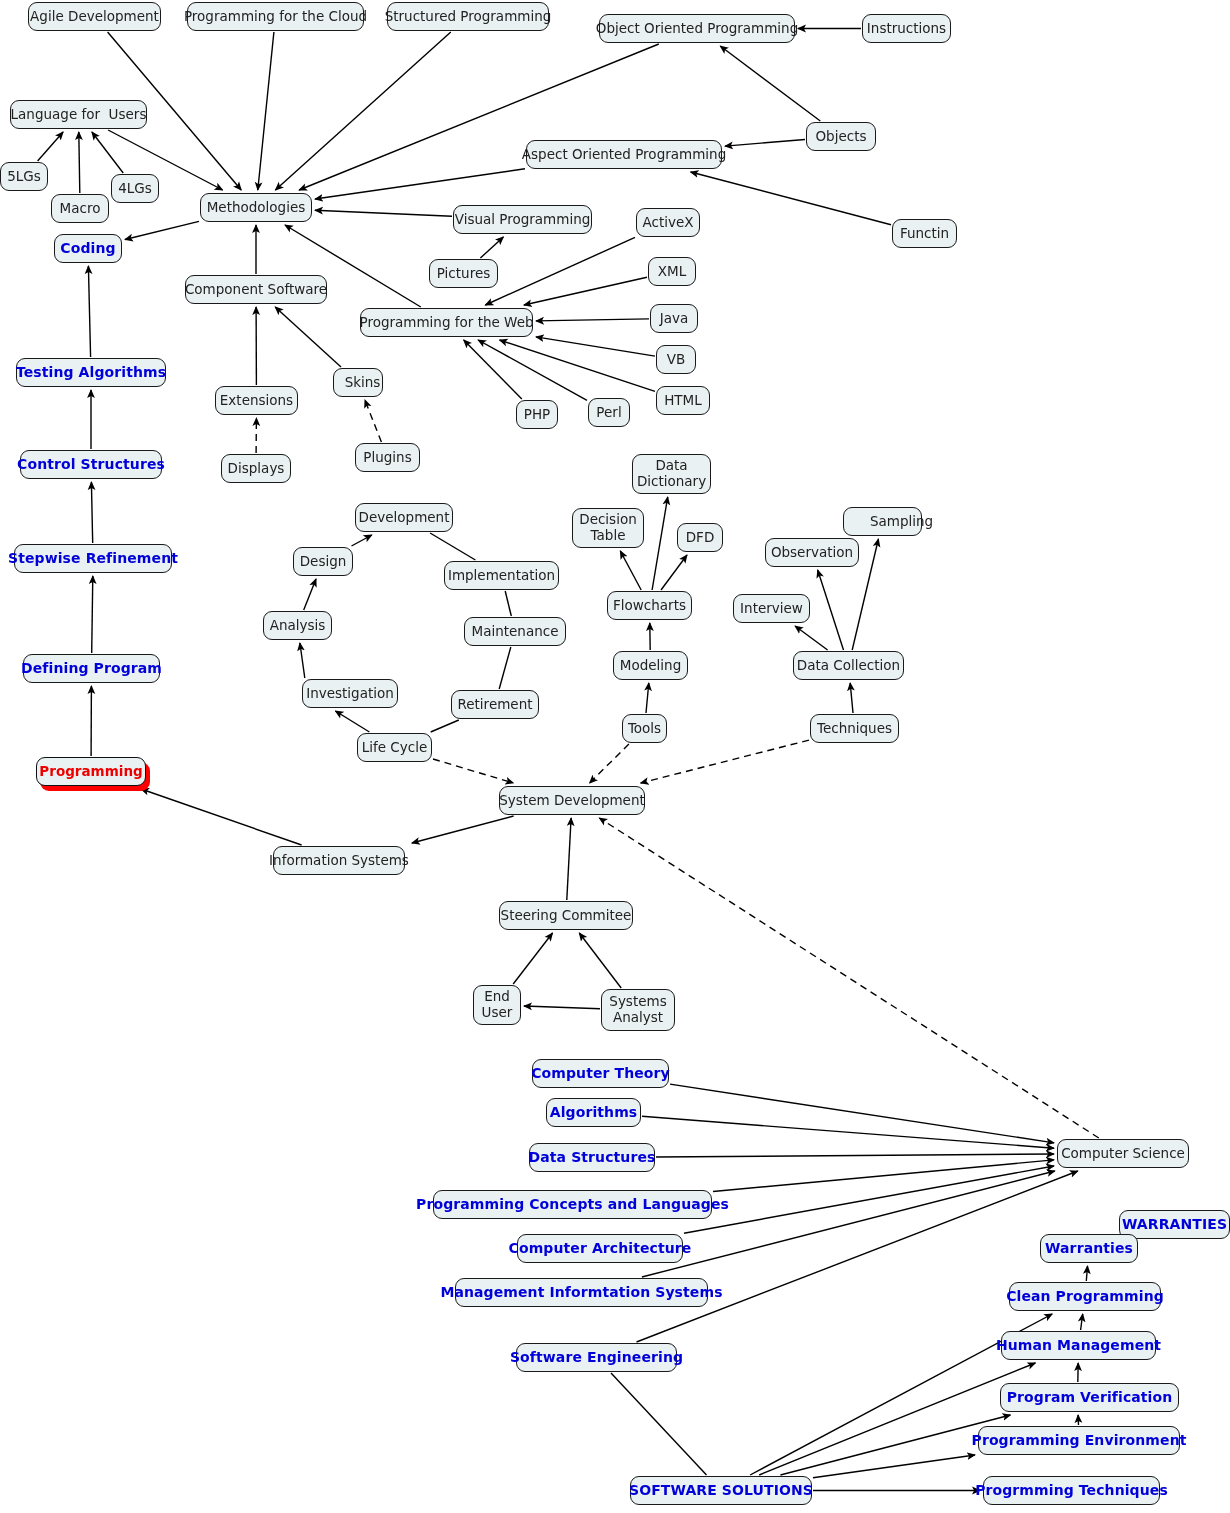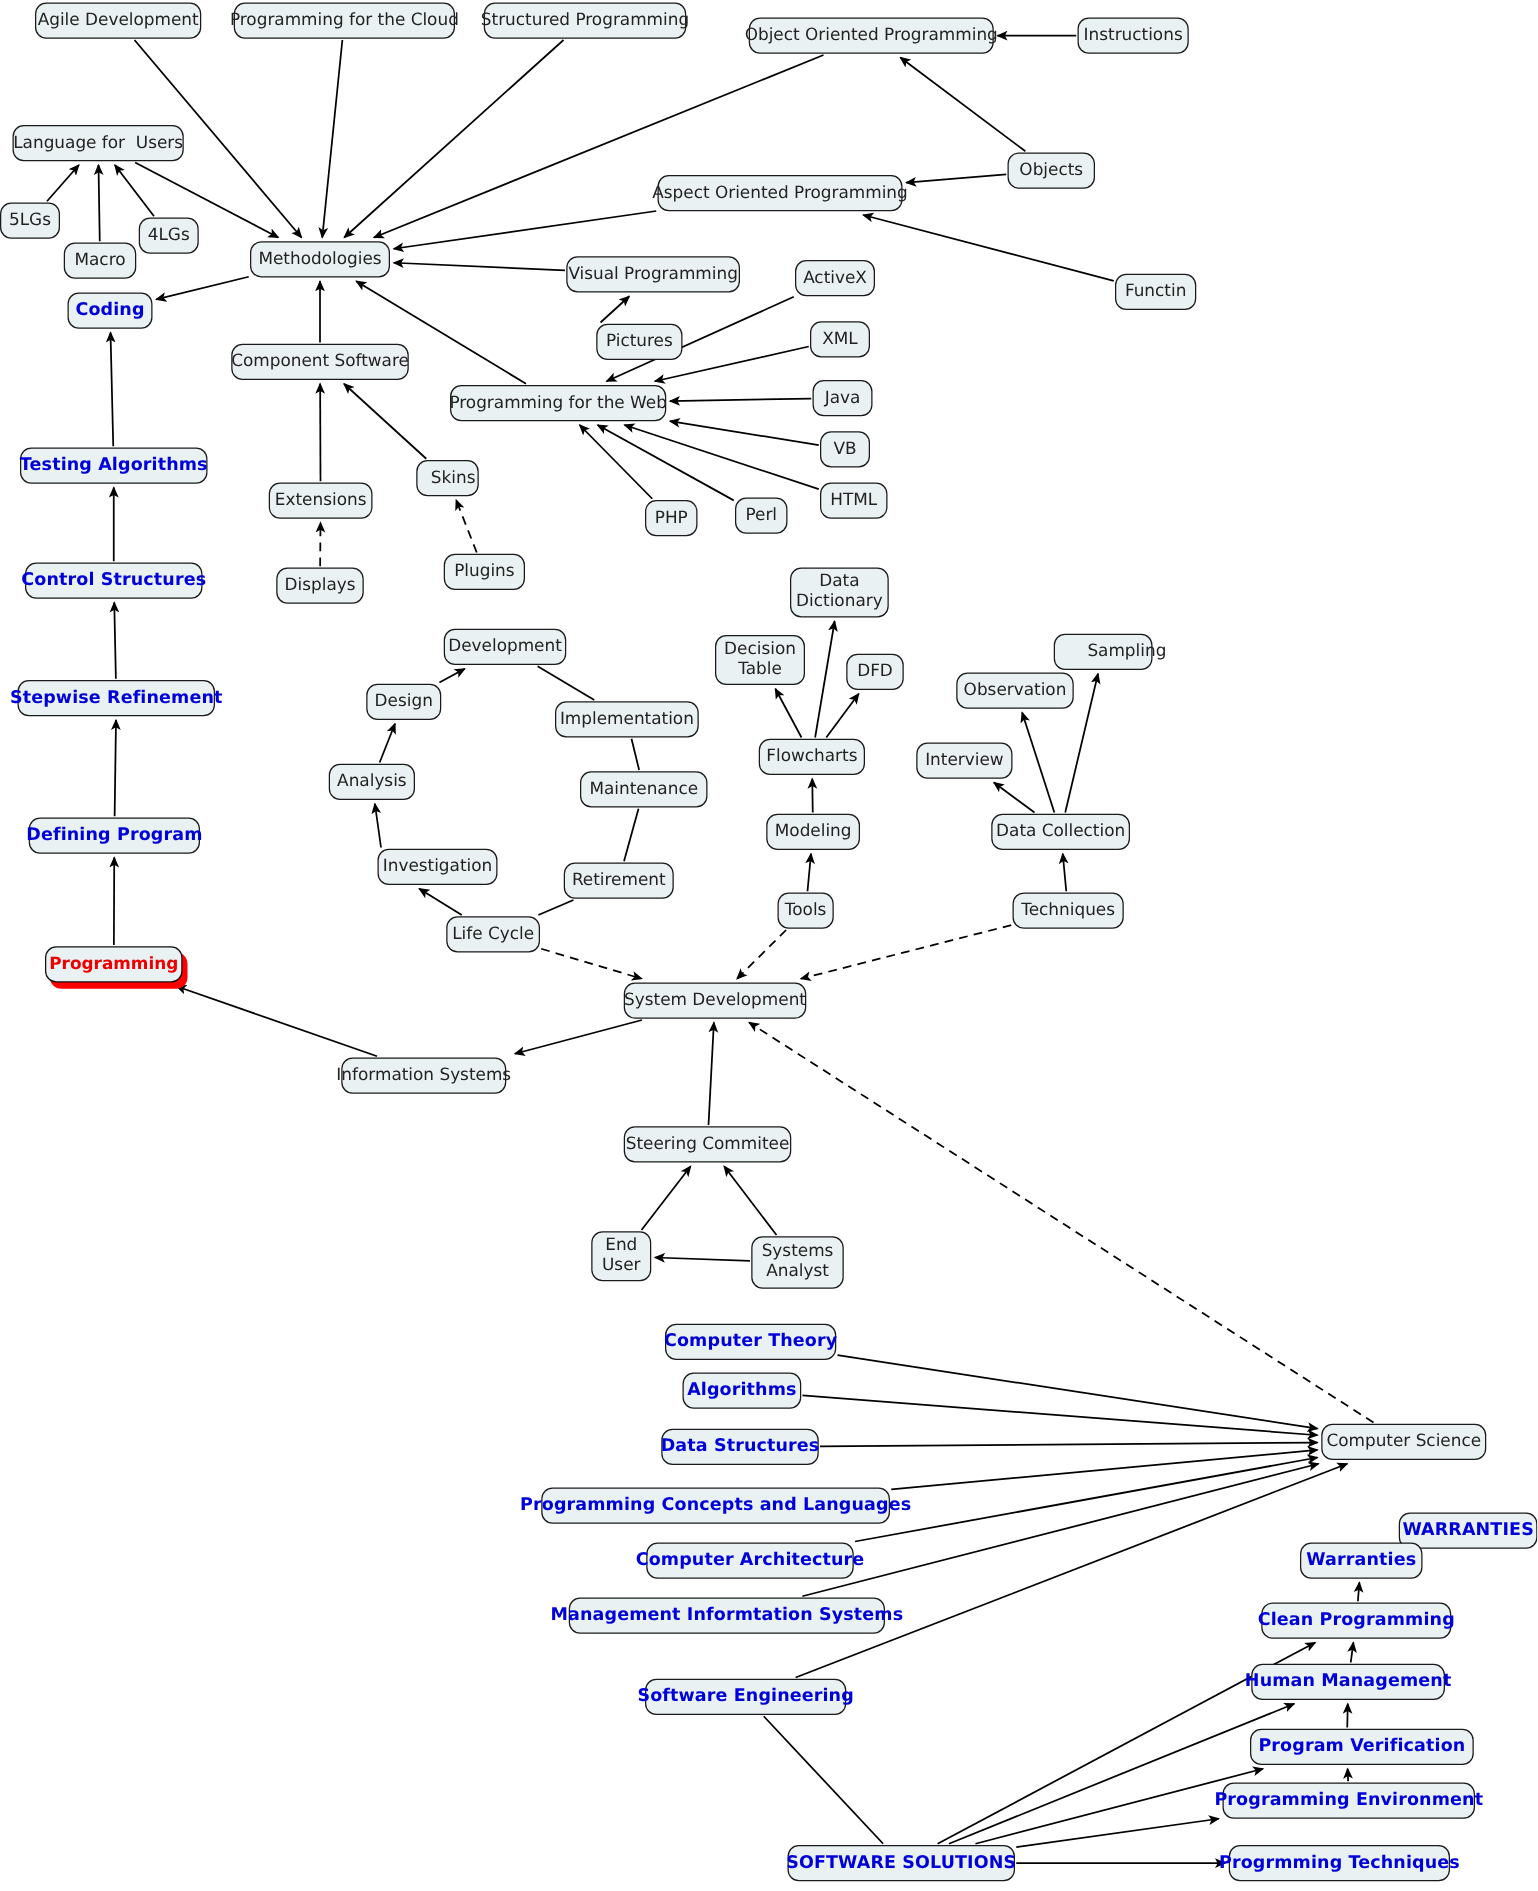--- a/index.html
+++ b/index.html
@@ -139,21 +139,21 @@
       <div class="node" style="left: 806px; top: 122px; width: 70px; height: 29px;"><span>Objects</span></div>
       <div class="node" style="left: 526px; top: 140px; width: 196px; height: 29px;"><span>Aspect Oriented Programming</span></div>
       <div class="node" style="left: 0px; top: 162px; width: 48px; height: 29px;"><span>5LGs</span></div>
       <div class="node" style="left: 111px; top: 174px; width: 48px; height: 29px;"><span>4LGs</span></div>
       <div class="node" style="left: 51px; top: 194px; width: 58px; height: 29px;"><span>Macro</span></div>
       <div class="node" style="left: 200px; top: 193px; width: 112px; height: 29px;"><span>Methodologies</span></div>
       <div class="node" style="left: 453px; top: 205px; width: 139px; height: 29px;"><span>Visual Programming</span></div>
       <div class="node" style="left: 636px; top: 208px; width: 64px; height: 29px;"><span>ActiveX</span></div>
       <div class="node" style="left: 892px; top: 219px; width: 65px; height: 29px;"><span>Functin</span></div>
       <div class="node bold" style="left: 54px; top: 234px; width: 68px; height: 29px;"><span>Coding</span></div>
-      <div class="node" style="left: 429px; top: 259px; width: 69px; height: 29px; margin-left: 48px;"><span>Pictures</span></div>
+      <div class="node" style="left: 429px; top: 259px; width: 69px; height: 29px;"><span>Pictures</span></div>
       <div class="node" style="left: 648px; top: 257px; width: 48px; height: 29px;"><span>XML</span></div>
       <div class="node" style="left: 185px; top: 275px; width: 142px; height: 29px;"><span>Component Software</span></div>
       <div class="node" style="left: 650px; top: 304px; width: 48px; height: 29px;"><span>Java</span></div>
       <div class="node" style="left: 360px; top: 308px; width: 173px; height: 29px;"><span>Programming for the Web</span></div>
       <div class="node" style="left: 656px; top: 345px; width: 40px; height: 29px;"><span>VB</span></div>
       <div class="node bold" style="left: 16px; top: 358px; width: 150px; height: 29px;"><span>Testing Algorithms</span></div>
       <div class="node" style="left: 333px; top: 368px; width: 50px; height: 29px; padding-left: 15px;"><span>Skins</span></div>
       <div class="node" style="left: 656px; top: 386px; width: 54px; height: 29px;"><span>HTML</span></div>
       <div class="node" style="left: 215px; top: 386px; width: 83px; height: 29px;"><span>Extensions</span></div>
       <div class="node" style="left: 516px; top: 400px; width: 42px; height: 29px;"><span>PHP</span></div>

